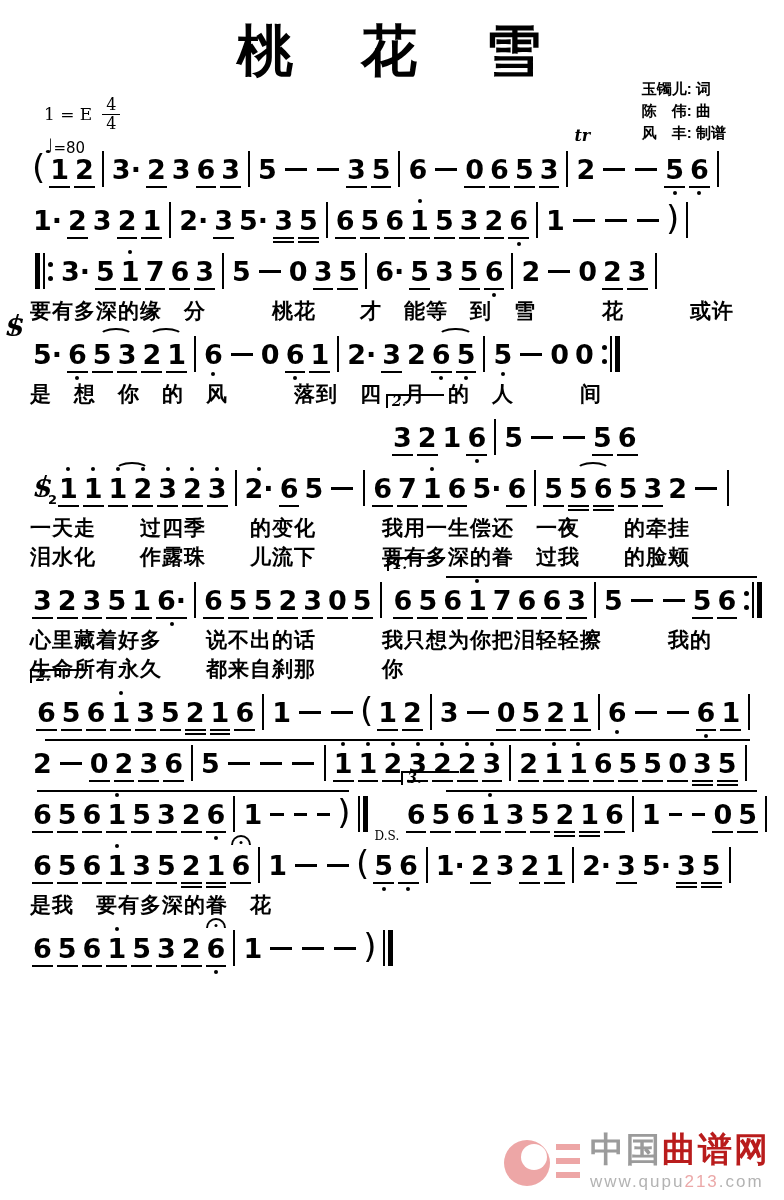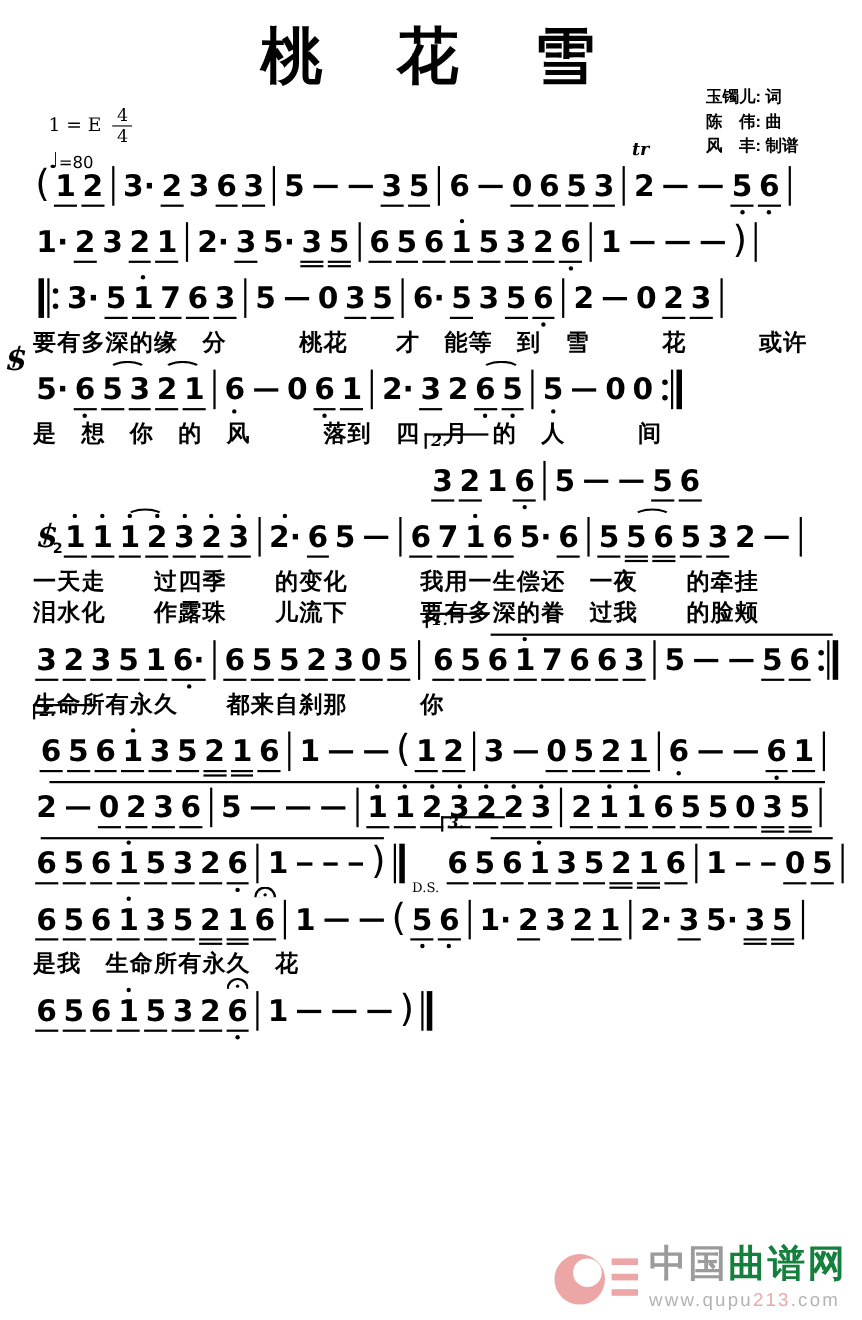--- a/index.html
+++ b/index.html
@@ -54,21 +54,21 @@
   .lsegno{position:absolute;left:-28px;top:-14px;}
   
   #watermark{position:absolute;right:14px;bottom:10px;display:flex;align-items:flex-end;gap:6px;}
   .wl{position:relative;width:80px;height:56px;}
   .wl .c1{position:absolute;left:0;top:6px;width:46px;height:46px;border-radius:50%;background:#eda6a6;}
   .wl .c2{position:absolute;left:17px;top:10px;width:26px;height:26px;border-radius:50%;background:#fff;}
   .wl .b{position:absolute;left:52px;width:24px;height:6px;background:#eda6a6;}
   .wl .b1{top:10px;} .wl .b2{top:24px;} .wl .b3{top:38px;}
   #wtext{display:flex;flex-direction:column;align-items:flex-start;line-height:1;}
   #wrow1{font-family:"Liberation Serif",serif;font-weight:700;font-size:34px;letter-spacing:2px;}
-  #wrow1 .g{color:#9b9b9b;} #wrow1 .p{color:#15803d;}
+  #wrow1 .g{color:#9b9b9b;} #wrow1 .p{color:#b91c1c;}
   #wrow2{margin-top:6px;font-size:17px;letter-spacing:2px;color:#b3b3b3;}
   #wrow2 .p{color:#eba8a8;}
 </style>
 </head>
 <body>
 
 <div id="page">
 
   <div id="title">桃　花　雪</div>
 
@@ -357,20 +357,21 @@
         <span class="tok"><span class="num">6</span><i class="ul" style="bottom: -5px;"></i></span>
         <span class="bar">
           <span class="rdots">
             <i></i>
             <i></i>
           </span>
           <i class="bl"></i>
           <i class="bl thick"></i>
         </span>
       </div>
+      <div class="lrow"><span>心里藏着好多　　说不出的话　　　我只想为你把泪轻轻擦　　　我的</span></div>
       <div class="lrow"><span>生命所有永久　　都来自刹那　　　你</span></div>
       <div class="mrow">
         <span class="volta">
           <i class="vl"></i>
           <span class="vt">2.</span>
         </span>
         <span class="tok"><span class="num">6</span><i class="ul" style="bottom: -5px;"></i></span>
         <span class="tok"><span class="num">5</span><i class="ul" style="bottom: -5px;"></i></span>
         <span class="tok"><span class="num">6</span><i class="ul" style="bottom: -5px;"></i></span>
         <span class="tok"><span class="num">1</span><i class="dot" style="top: -8px;"></i><i class="ul" style="bottom: -5px;"></i></span>
@@ -531,21 +532,21 @@
         </span>
         <span class="tok"><span class="num">2·</span></span>
         <span class="tok"><span class="num">3</span><i class="ul" style="bottom: -5px;"></i></span>
         <span class="tok"><span class="num">5·</span></span>
         <span class="tok"><span class="num">3</span><i class="ul" style="bottom: -5px;"></i><i class="ul" style="bottom: -9px;"></i></span>
         <span class="tok"><span class="num">5</span><i class="ul" style="bottom: -5px;"></i><i class="ul" style="bottom: -9px;"></i></span>
         <span class="bar">
           <i class="bl"></i>
         </span>
       </div>
-      <div class="lrow"><span>是我　生命所有永久　花</span></div>
+      <div class="lrow"><span>是我　要有多深的眷　花</span></div>
       <div class="mrow">
         <span class="tok"><span class="num">6</span><i class="ul" style="bottom: -5px;"></i></span>
         <span class="tok"><span class="num">5</span><i class="ul" style="bottom: -5px;"></i></span>
         <span class="tok"><span class="num">6</span><i class="ul" style="bottom: -5px;"></i></span>
         <span class="tok"><span class="num">1</span><i class="dot" style="top: -8px;"></i><i class="ul" style="bottom: -5px;"></i></span>
         <span class="tok"><span class="num">5</span><i class="ul" style="bottom: -5px;"></i></span>
         <span class="tok"><span class="num">3</span><i class="ul" style="bottom: -5px;"></i></span>
         <span class="tok"><span class="num">2</span><i class="ul" style="bottom: -5px;"></i></span>
         <span class="tok"><span class="num">6</span><i class="ul" style="bottom: -5px;"></i><i class="dot" style="bottom: -12px;"></i><i class="fer"></i><i class="ferd"></i></span>
         <span class="bar">

